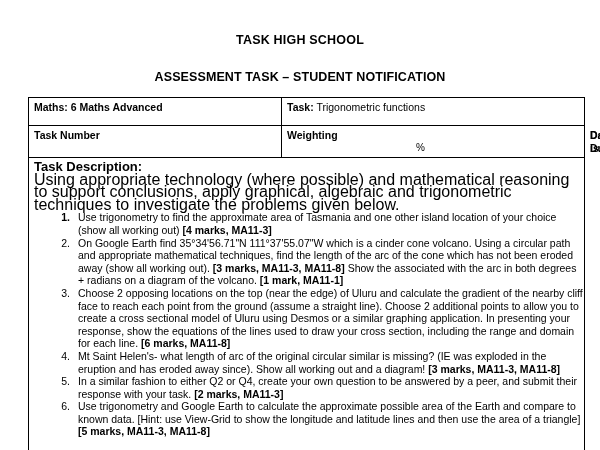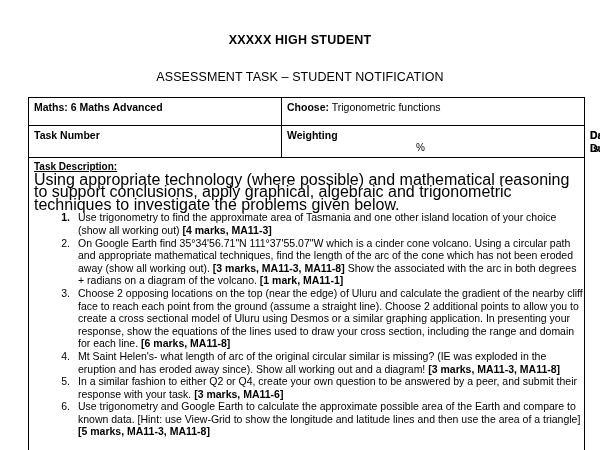--- a/index.html
+++ b/index.html
@@ -27,21 +27,21 @@
     text-align: center;
     font-weight: bold;
     font-size: 12.5px;
     letter-spacing: 0.2px;
     margin: 0;
     padding-top: 33px;
     line-height: 14px;
   }
   .doc-subtitle {
     text-align: center;
-    font-weight: normal;
+    font-weight: bold;
     font-size: 12.5px;
     letter-spacing: 0.1px;
     margin: 0;
     padding-top: 23px;
     line-height: 14px;
   }
 
   
   .info-table {
     position: absolute;
@@ -78,23 +78,22 @@
   }
 
   
   .cell-desc {
     padding: 2px 6px 0 5px;
     height: 290px;
     vertical-align: top;
   }
   .desc-title {
     font-weight: bold;
-    font-size: 10px;
+    font-size: 13px;
     line-height: 12.6px;
-    text-decoration: underline;
   }
   .desc-intro {
     font-size: 16px;
     line-height: 12.6px;
     margin: 0;
   }
 
   
   .task-list {
     margin: 0;
@@ -118,33 +117,33 @@
     line-height: 12.6px;
   }
   .task-num.bold { font-weight: bold; }
   .marks { font-weight: bold; text-align: center; }
 </style>
 </head>
 <body>
 
 <div class="page">
 
-  <div class="doc-title">XXXXX HIGH STUDENT</div>
+  <div class="doc-title">TASK HIGH SCHOOL</div>
 
   <div class="doc-subtitle">ASSESSMENT TASK – STUDENT NOTIFICATION</div>
 
   <table class="info-table">
     <tbody>
       <tr>
         <td class="cell-stage">
           <span class="lbl">Maths:</span>
           <span class="val-bold">6 Maths Advanced</span>
         </td>
         <td class="cell-topic">
-          <span class="lbl">Choose:</span>
+          <span class="lbl">Task:</span>
           <span class="val-norm">Trigonometric functions</span>
         </td>
       </tr>
       <tr>
         <td class="cell-tasknum">
           <span class="lbl">Task Number</span>
           <span class="val-norm"></span>
         </td>
         <td class="cell-weight">
           <span class="lbl">Weighting</span>
@@ -161,21 +160,21 @@
       </tr>
       <tr>
         <td class="cell-desc" colspan="4">
           <div class="desc-title">Task Description:</div>
           <p class="desc-intro">Using appropriate technology (where possible) and mathematical reasoning to support conclusions, apply graphical, algebraic and trigonometric techniques to investigate the problems given below.</p>
           <ol class="task-list" id="task-list">
               <li class="task-item"><span class="task-num bold">1.</span><span><span>Use trigonometry to find the approximate area of Tasmania and one other island location of your choice (show all working out) </span><span class="marks">[4 marks, MA11-3]</span></span></li>
               <li class="task-item"><span class="task-num">2.</span><span><span>On Google Earth find 35°34'56.71"N 111°37'55.07"W which is a cinder cone volcano. Using a circular path and appropriate mathematical techniques, find the length of the arc of the cone which has not been eroded away (show all working out). </span><span class="marks">[3 marks, MA11-3, MA11-8]</span><span> Show the associated with the arc in both degrees + radians on a diagram of the volcano. </span><span class="marks">[1 mark, MA11-1]</span></span></li>
               <li class="task-item"><span class="task-num">3.</span><span><span>Choose 2 opposing locations on the top (near the edge) of Uluru and calculate the gradient of the nearby cliff face to reach each point from the ground (assume a straight line). Choose 2 additional points to allow you to create a cross sectional model of Uluru using Desmos or a similar graphing application. In presenting your response, show the equations of the lines used to draw your cross section, including the range and domain for each line. </span><span class="marks">[6 marks, MA11-8]</span></span></li>
               <li class="task-item"><span class="task-num">4.</span><span><span>Mt Saint Helen's- what length of arc of the original circular similar is missing? (IE was exploded in the eruption and has eroded away since). Show all working out and a diagram! </span><span class="marks">[3 marks, MA11-3, MA11-8]</span></span></li>
-              <li class="task-item"><span class="task-num">5.</span><span><span>In a similar fashion to either Q2 or Q4, create your own question to be answered by a peer, and submit their response with your task. </span><span class="marks">[3 marks, MA11-6]</span></span></li>
+              <li class="task-item"><span class="task-num">5.</span><span><span>In a similar fashion to either Q2 or Q4, create your own question to be answered by a peer, and submit their response with your task. </span><span class="marks">[2 marks, MA11-3]</span></span></li>
               <li class="task-item"><span class="task-num">6.</span><span><span>Use trigonometry and Google Earth to calculate the approximate possible area of the Earth and compare to known data. [Hint: use View-Grid to show the longitude and latitude lines and then use the area of a triangle] </span><span class="marks">[5 marks, MA11-3, MA11-8]</span></span></li>
             </ol>
         </td>
       </tr>
     </tbody>
   </table>
 
 </div>
 
 </body></html>

